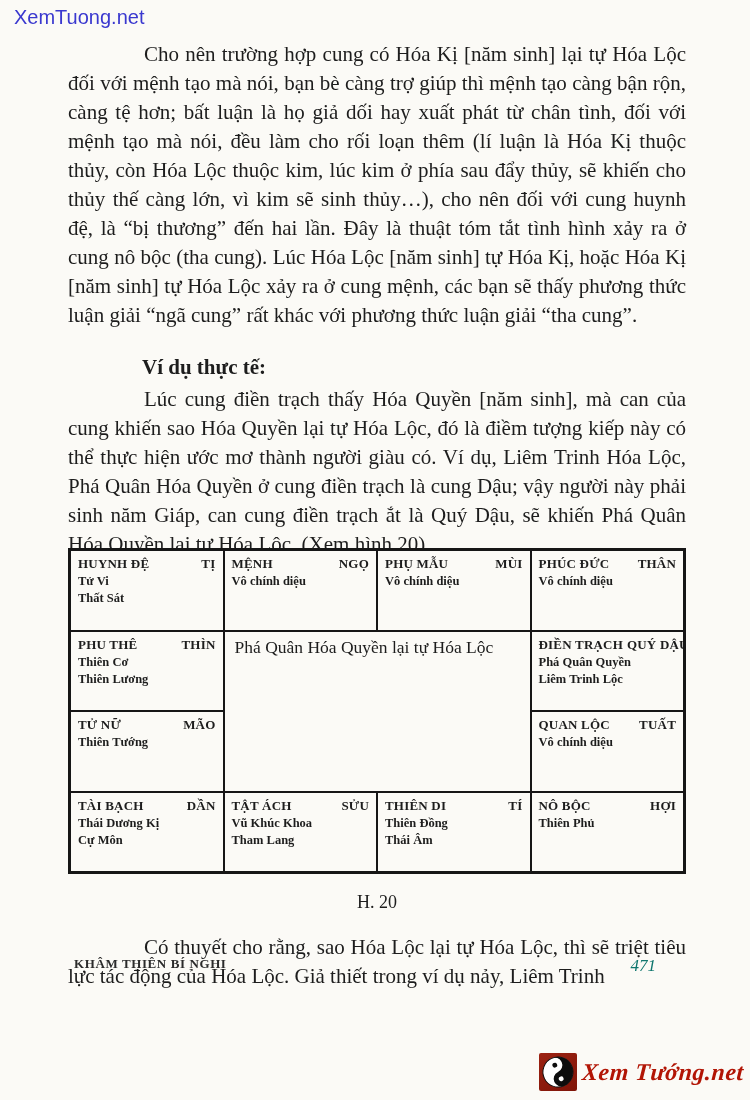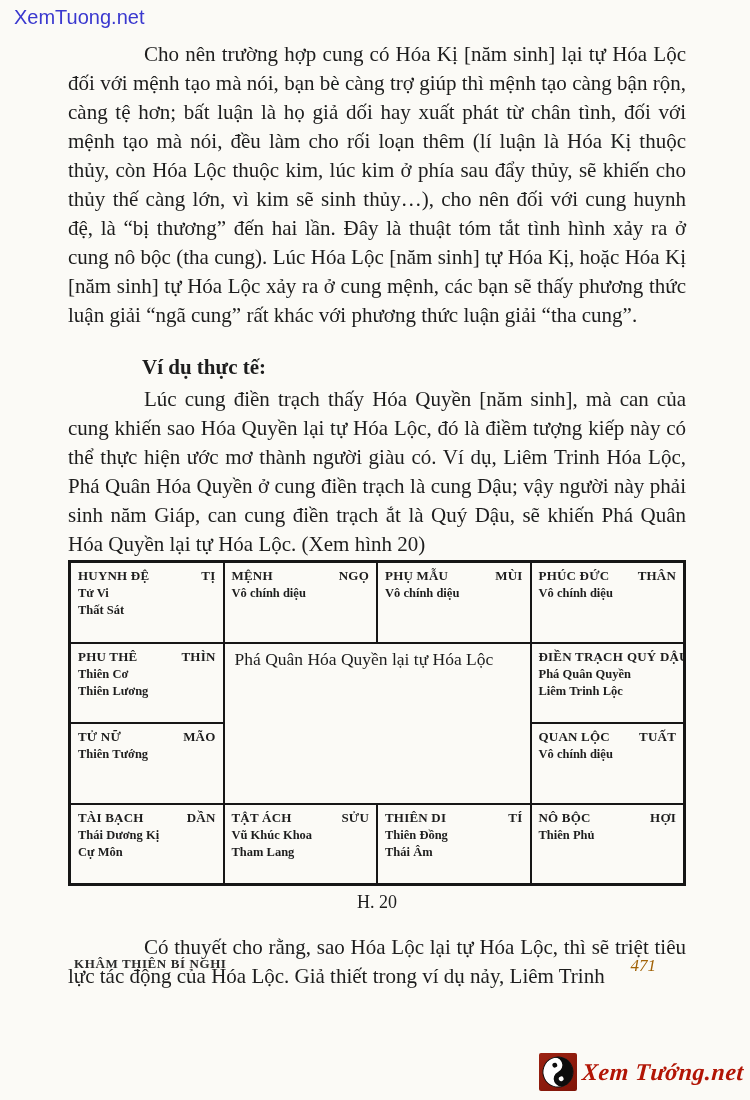--- a/index.html
+++ b/index.html
@@ -20,21 +20,21 @@
   }
   #para1{ top:40px; }
   #exampleHeading{
     position:absolute; left:68px; top:355px; width:618px;
     font-size:21px; font-weight:bold; text-indent:74px; margin:0;
   }
   #para2{ top:385px; }
   #para3{ top:933px; }
 
   .chart{
-    position:absolute; left:68px; top:560px; width:618px; height:326px;
+    position:absolute; left:68px; top:548px; width:618px; height:326px;
     background:#161616; border:3px solid #161616;
     display:grid; grid-template-columns:repeat(4,1fr);
     grid-template-rows:repeat(4,1fr); gap:2px;
     box-sizing:border-box;
   }
   .cell{ background:#fbfaf6; overflow:hidden; }
   .cell-head{
     display:flex; justify-content:space-between; align-items:baseline;
     font-weight:bold; font-size:13px; padding:5px 7px 1px 7px;
     letter-spacing:0.2px; white-space:nowrap;
@@ -52,21 +52,21 @@
     position:absolute; left:68px; top:892px; width:618px;
     text-align:center; font-size:18px; margin:0;
   }
   .footer{
     position:absolute; left:74px; top:956px; width:582px;
     display:flex; justify-content:space-between; align-items:flex-start;
   }
   .book-title{
     font-weight:bold; font-size:13px; letter-spacing:0.6px; color:#2b2b2b;
   }
-  .page-number{ font-style:italic; font-size:17px; color:#a16207; }
+  .page-number{ font-style:italic; font-size:17px; color:#0f766e; }
   .logo{
     position:absolute; right:6px; top:1053px;
     display:flex; align-items:center; gap:5px; cursor:pointer;
   }
   .logo-square{
     width:38px; height:38px; border-radius:2px;
     background:linear-gradient(145deg,#9c2212,#7e1408);
     display:flex; align-items:center; justify-content:center;
   }
   .logo-square svg{ transform:rotate(-25deg); }

